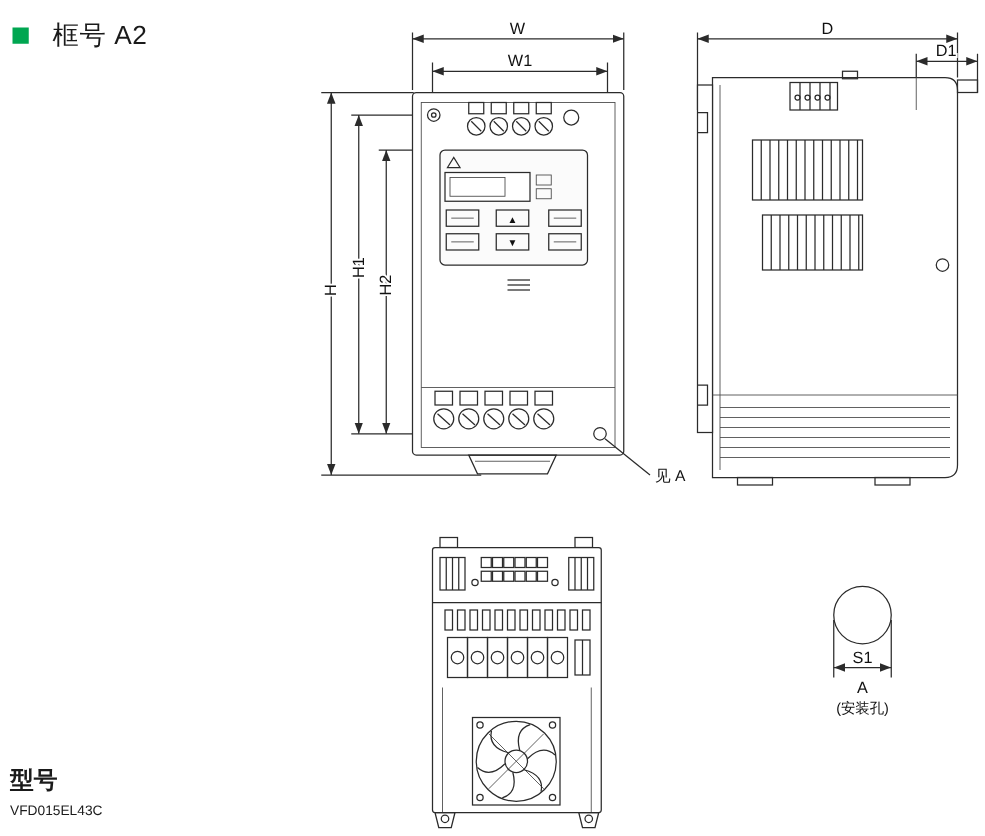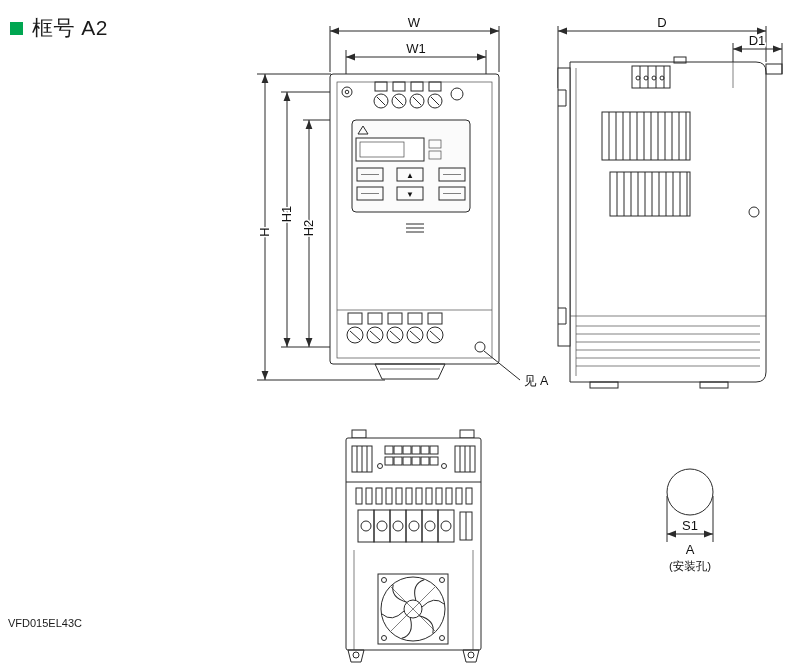--- a/index.html
+++ b/index.html
@@ -1,21 +1,21 @@
 <!DOCTYPE html>
 <html><head>
 <meta charset="utf-8">
 <style>
   * { margin:0; padding:0; box-sizing:border-box; }
   html,body { background:#ffffff; }
   body {
     width:788px; height:669px; position:relative; overflow:hidden;
     font-family:"Liberation Sans", sans-serif; color:#1a1a1a;
   }
-  .header { position:absolute; left:10px; top:14px; display:flex; align-items:center; gap:9px; }
+  .header { position:absolute; left:10px; top:14px; display:flex; align-items:center; gap:19px; }
   .bullet { width:13px; height:13px; background:#00A651; flex:0 0 auto; }
   .title { font-size:21px; letter-spacing:0.5px; }
   svg.drawing { position:absolute; overflow:visible; }
   .drawing line, .drawing path, .drawing rect, .drawing circle, .drawing polyline {
     stroke:#2b2b2b; stroke-width:1; fill:none;
     stroke-linecap:butt; stroke-linejoin:miter;
   }
   .drawing .fill-white { fill:#ffffff; }
   .drawing .fill-light { fill:#fbfbfb; }
   .drawing .thin { stroke-width:0.7; stroke:#4a4a4a; }
@@ -345,14 +345,15 @@
   <circle cx="38" cy="32" r="23"></circle>
   <line x1="15" y1="36" x2="15" y2="82"></line>
   <line x1="61" y1="36" x2="61" y2="82"></line>
   <line x1="15" y1="74" x2="61" y2="74" marker-start="url(#arr)" marker-end="url(#arr)"></line>
   <text class="dim" x="38" y="70" text-anchor="middle">S1</text>
   <text class="note" x="38" y="94" text-anchor="middle">A</text>
   <text class="small" x="38" y="110" text-anchor="middle">(安装孔)</text>
 </svg>
 
 <div class="footer">
+  <div class="model-label">型号</div>
   <div class="model-value">VFD015EL43C</div>
 </div>
 
 </body></html>

